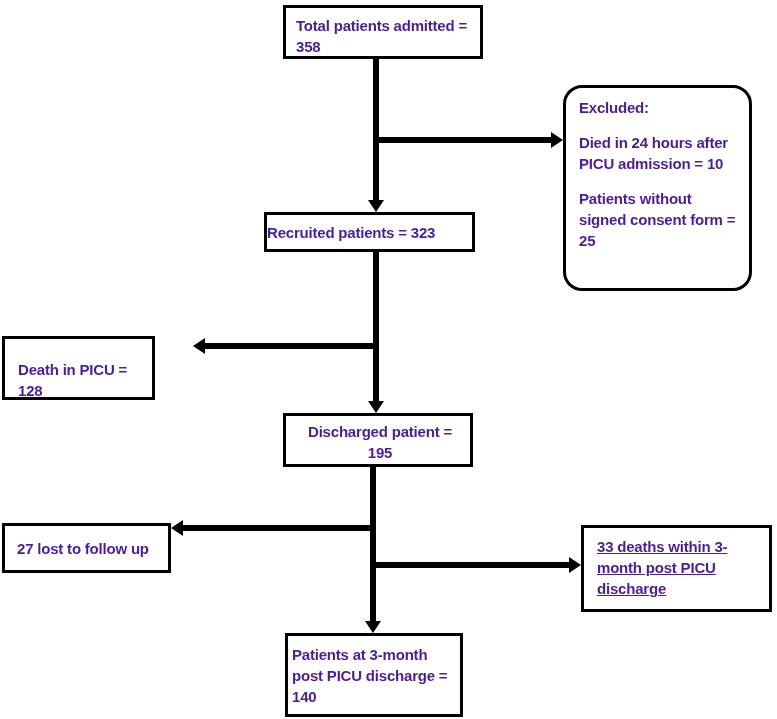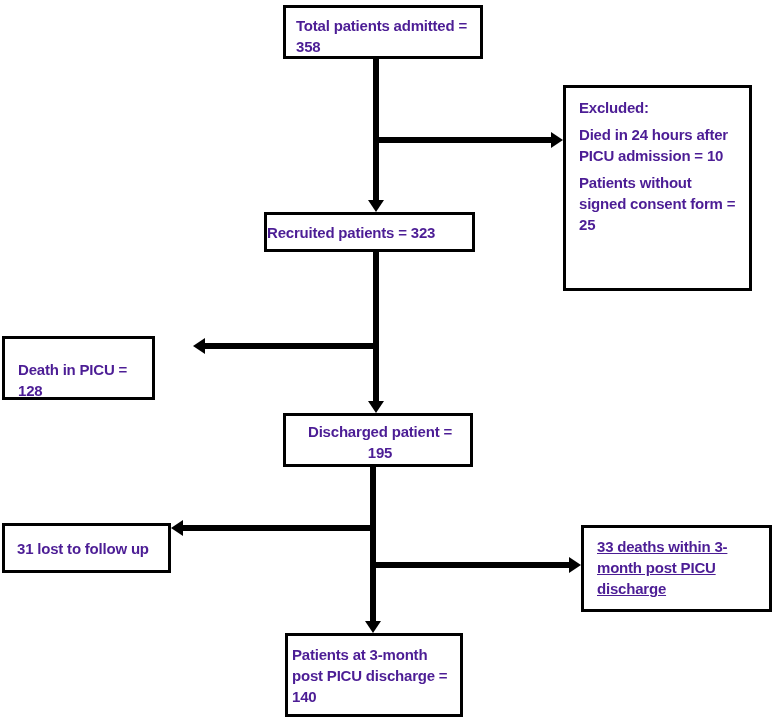--- a/index.html
+++ b/index.html
@@ -46,22 +46,22 @@
     border-bottom: 8px solid transparent;
     border-right: 12px solid #000000;
   }
   .arrow.right {
     border-top: 8px solid transparent;
     border-bottom: 8px solid transparent;
     border-left: 12px solid #000000;
   }
   
   #box-total      { left: 283px; top: 5px;   width: 200px; height: 54px;  padding: 7px 8px 0 10px; }
-  #box-excluded   { left: 563px; top: 85px;  width: 189px; height: 206px; padding: 9px 8px 8px 13px; }
-  #box-excluded p.gap { margin-top: 6px; }
+  #box-excluded   { left: 563px; top: 85px;  width: 189px; height: 206px; padding: 9px 8px 8px 13px; border-radius: 19px; }
+  #box-excluded p.gap { margin-top: 14px; }
   #box-recruited  { left: 264px; top: 212px; width: 211px; height: 40px; display: flex; align-items: center; padding-left: 0; }
   #box-death-picu { left: 2px;   top: 336px; width: 153px; height: 64px;  padding: 20px 6px 0 13px; }
   #box-discharged { left: 283px; top: 413px; width: 190px; height: 54px;  padding: 5px 8px 0 12px; text-align: center; }
   #box-lost       { left: 2px;   top: 523px; width: 169px; height: 50px; display: flex; align-items: center; padding-left: 12px; }
   #box-deaths-3m  { left: 581px; top: 525px; width: 191px; height: 87px;  padding: 8px 6px 0 13px; text-decoration: underline; }
   #box-final      { left: 285px; top: 633px; width: 178px; height: 84px;  padding: 8px 6px 0 4px; }
 </style>
 </head>
 <body>
 
@@ -104,21 +104,21 @@
 
   <div class="box" id="box-death-picu">
     <p>Death in PICU = 128</p>
   </div>
 
   <div class="box" id="box-discharged">
     <p>Discharged patient = 195</p>
   </div>
 
   <div class="box" id="box-lost">
-    <p>31 lost to follow up</p>
+    <p>27 lost to follow up</p>
   </div>
 
   <div class="box" id="box-deaths-3m">
     <p>33 deaths within 3-month post PICU discharge</p>
   </div>
 
   <div class="box" id="box-final">
     <p>Patients at 3-month post PICU discharge = 140</p>
   </div>
 

